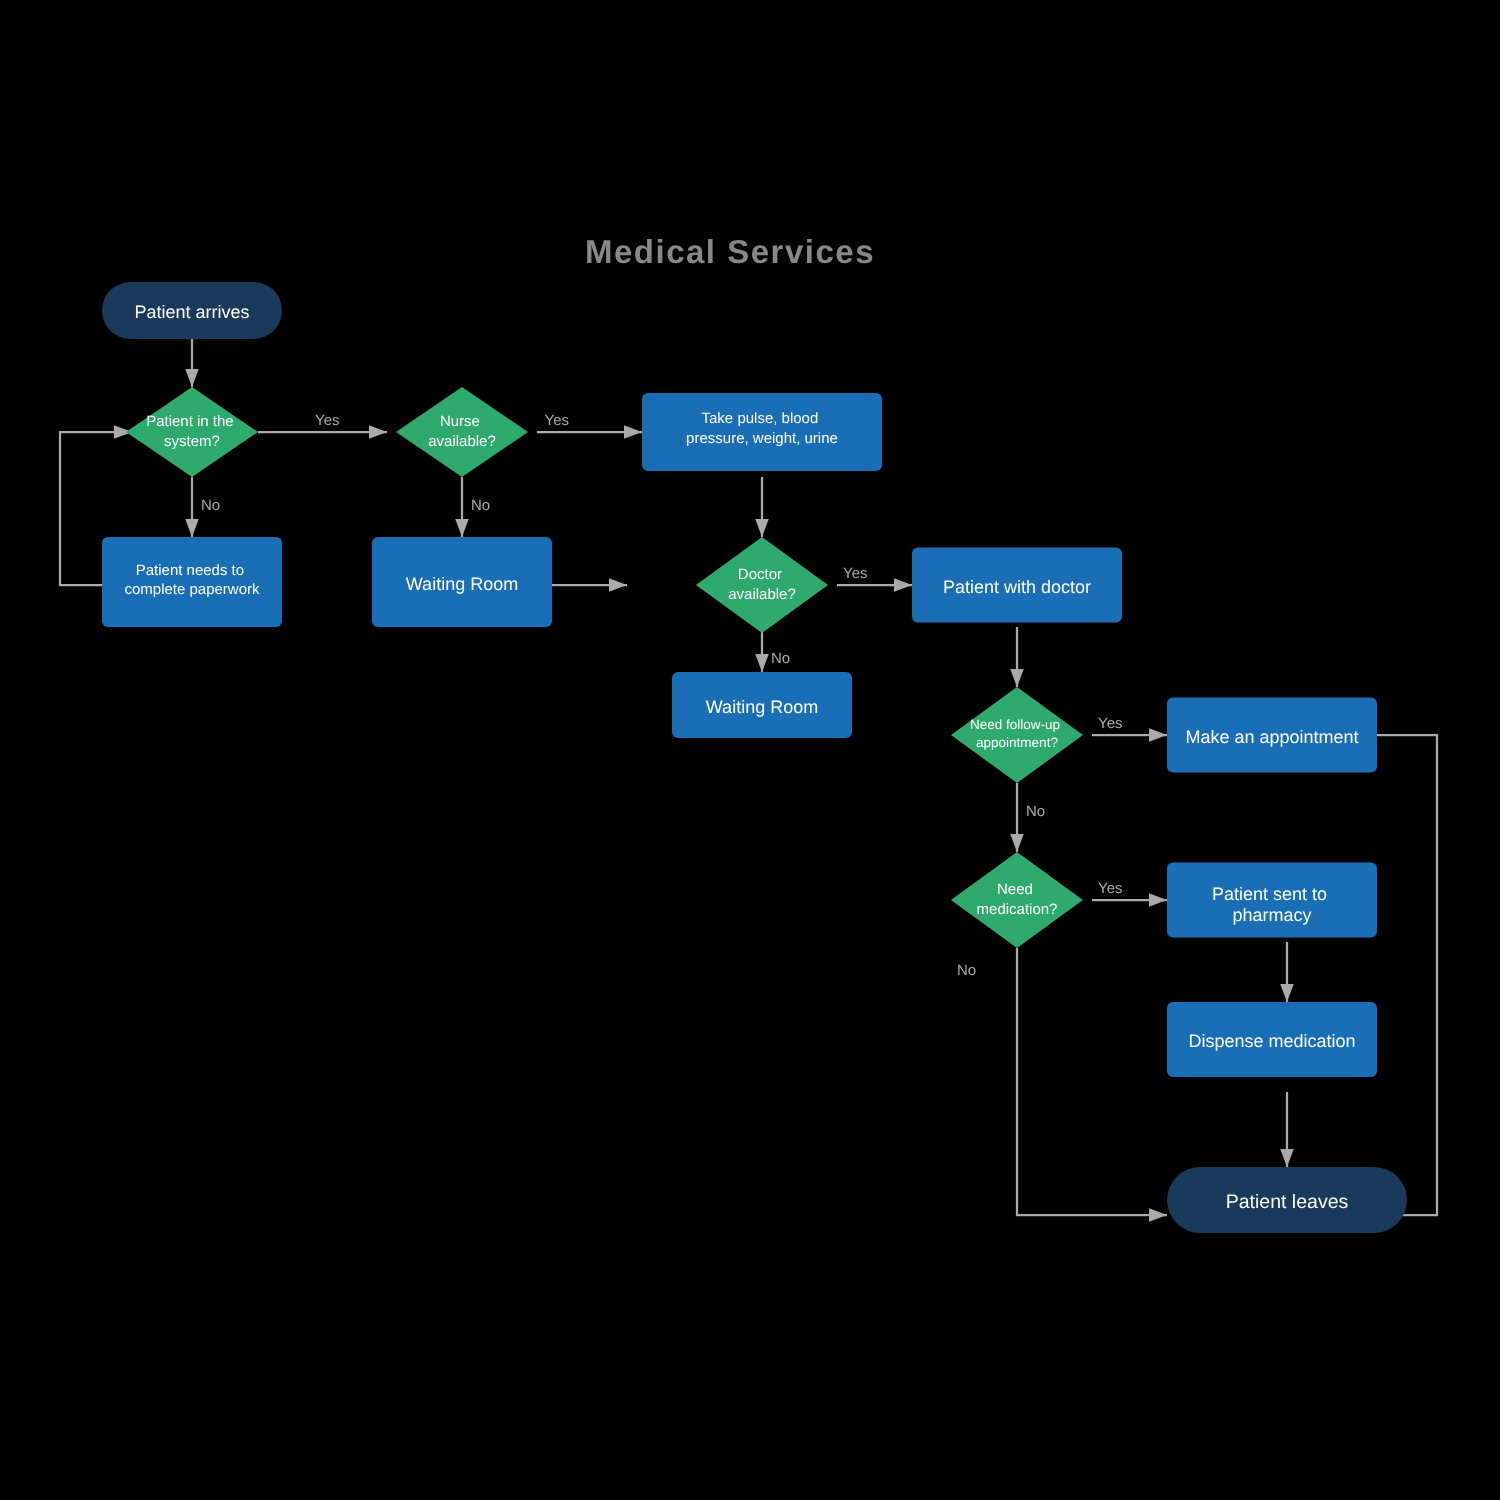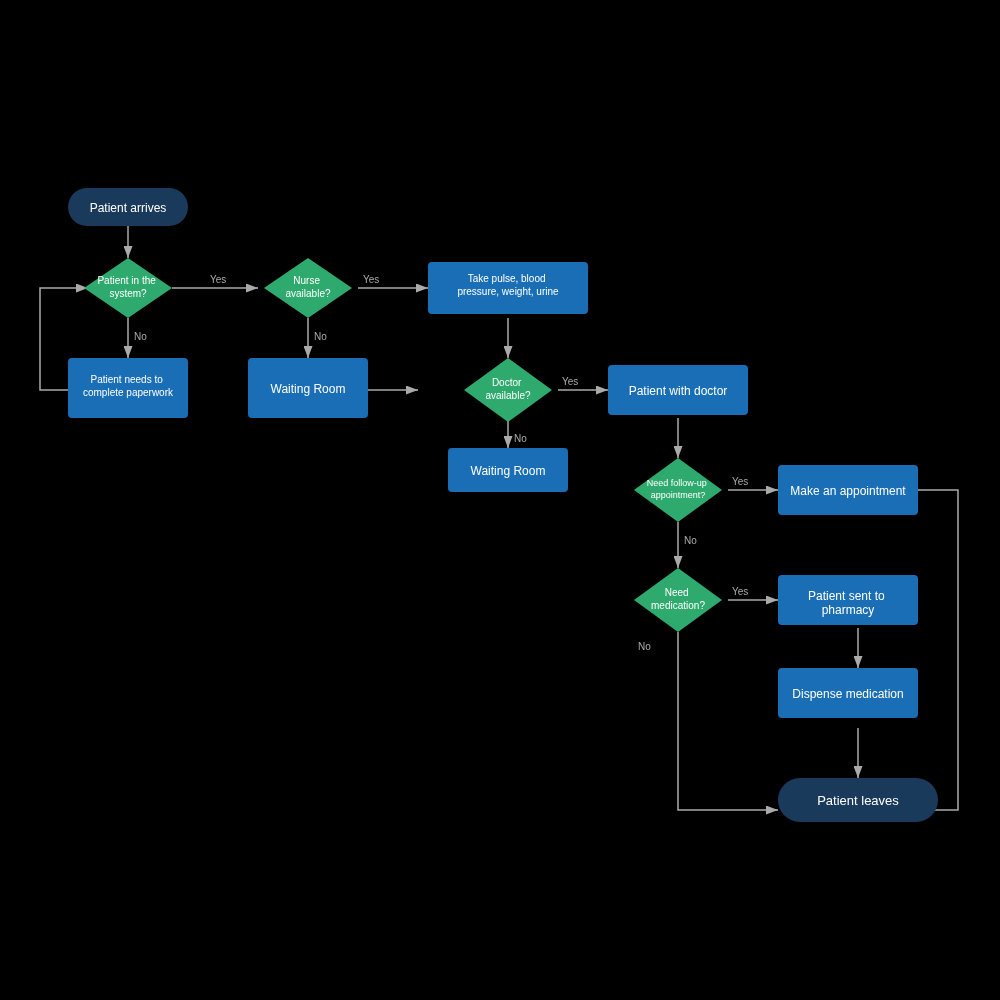--- a/index.html
+++ b/index.html
@@ -28,20 +28,21 @@
       color: #888;
       font-size: 22px;
       font-weight: bold;
       letter-spacing: 1px;
     }
   </style>
 </head>
 <body>
 
 <div id="canvas">
+  <div class="title">Medical Services</div>
   <svg id="flowchart">
     <defs>
       <marker id="arrowhead" markerWidth="8" markerHeight="6" refX="8" refY="3" orient="auto">
         <polygon points="0 0, 8 3, 0 6" fill="#aaa"></polygon>
       </marker>
     </defs>
 
     <line x1="128" y1="215" x2="128" y2="258" stroke="#aaa" stroke-width="1.5" marker-end="url(#arrowhead)"></line>
 
     <line x1="128" y1="318" x2="128" y2="358" stroke="#aaa" stroke-width="1.5" marker-end="url(#arrowhead)"></line>

